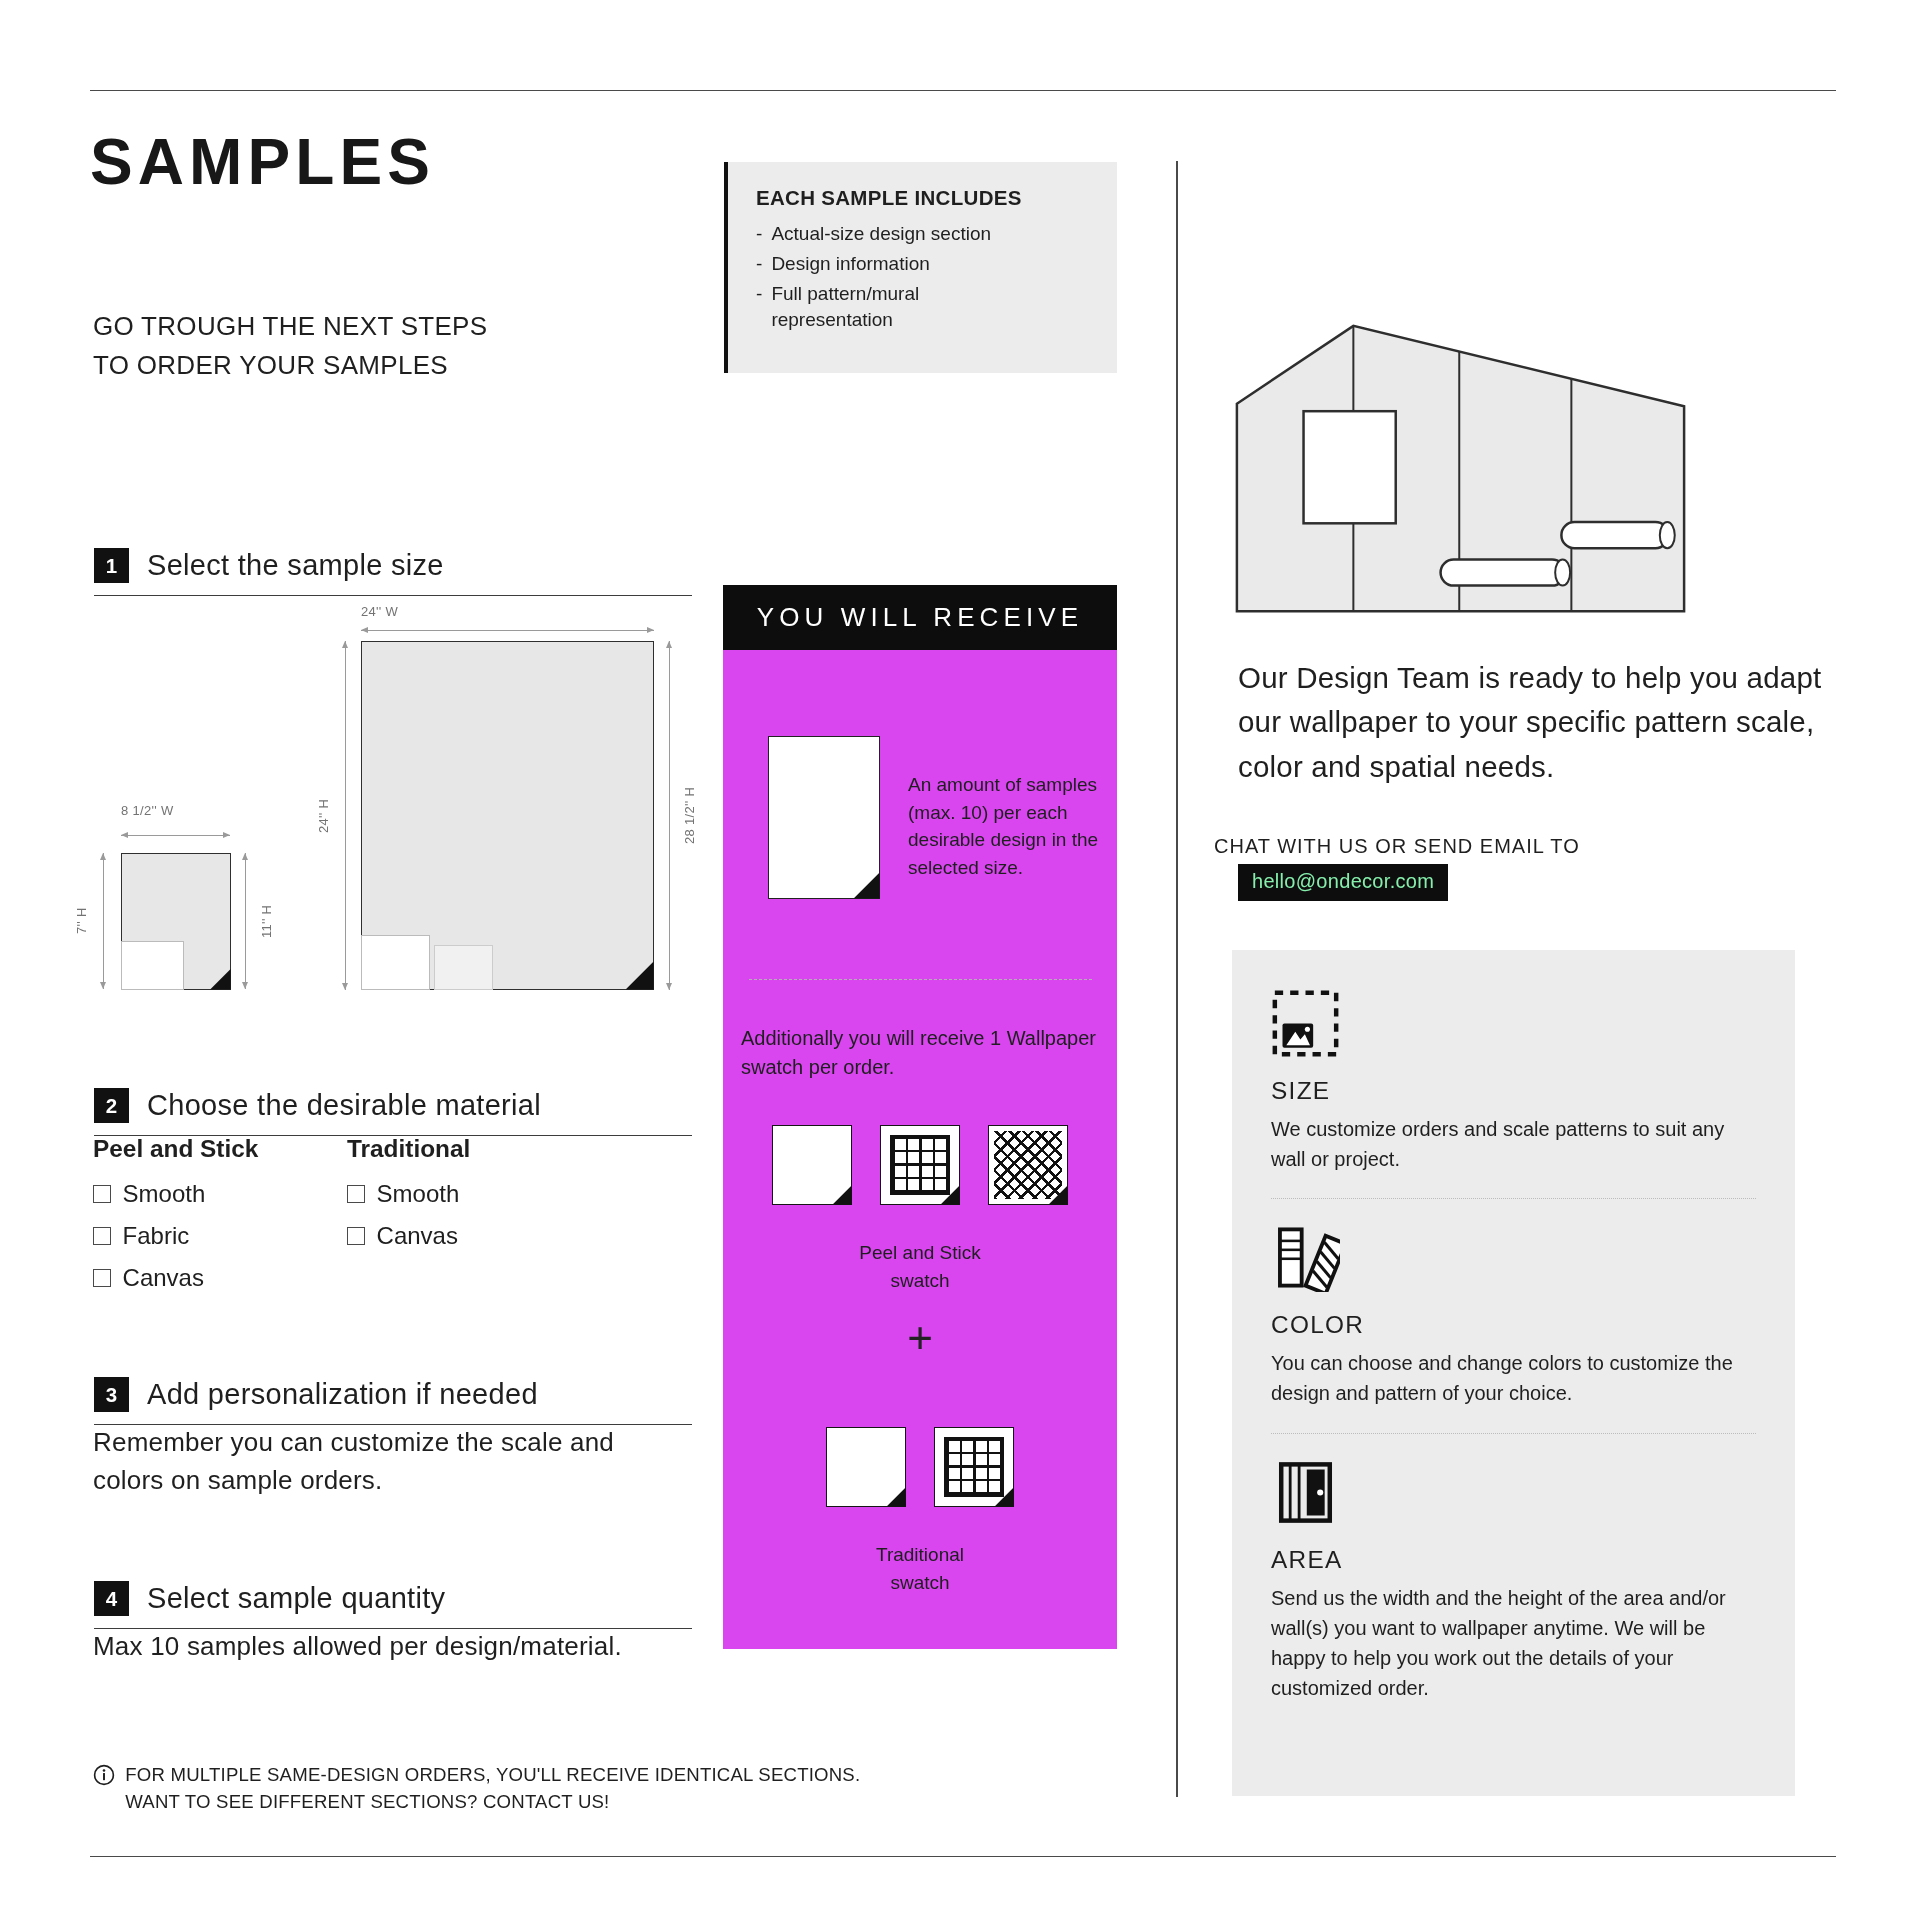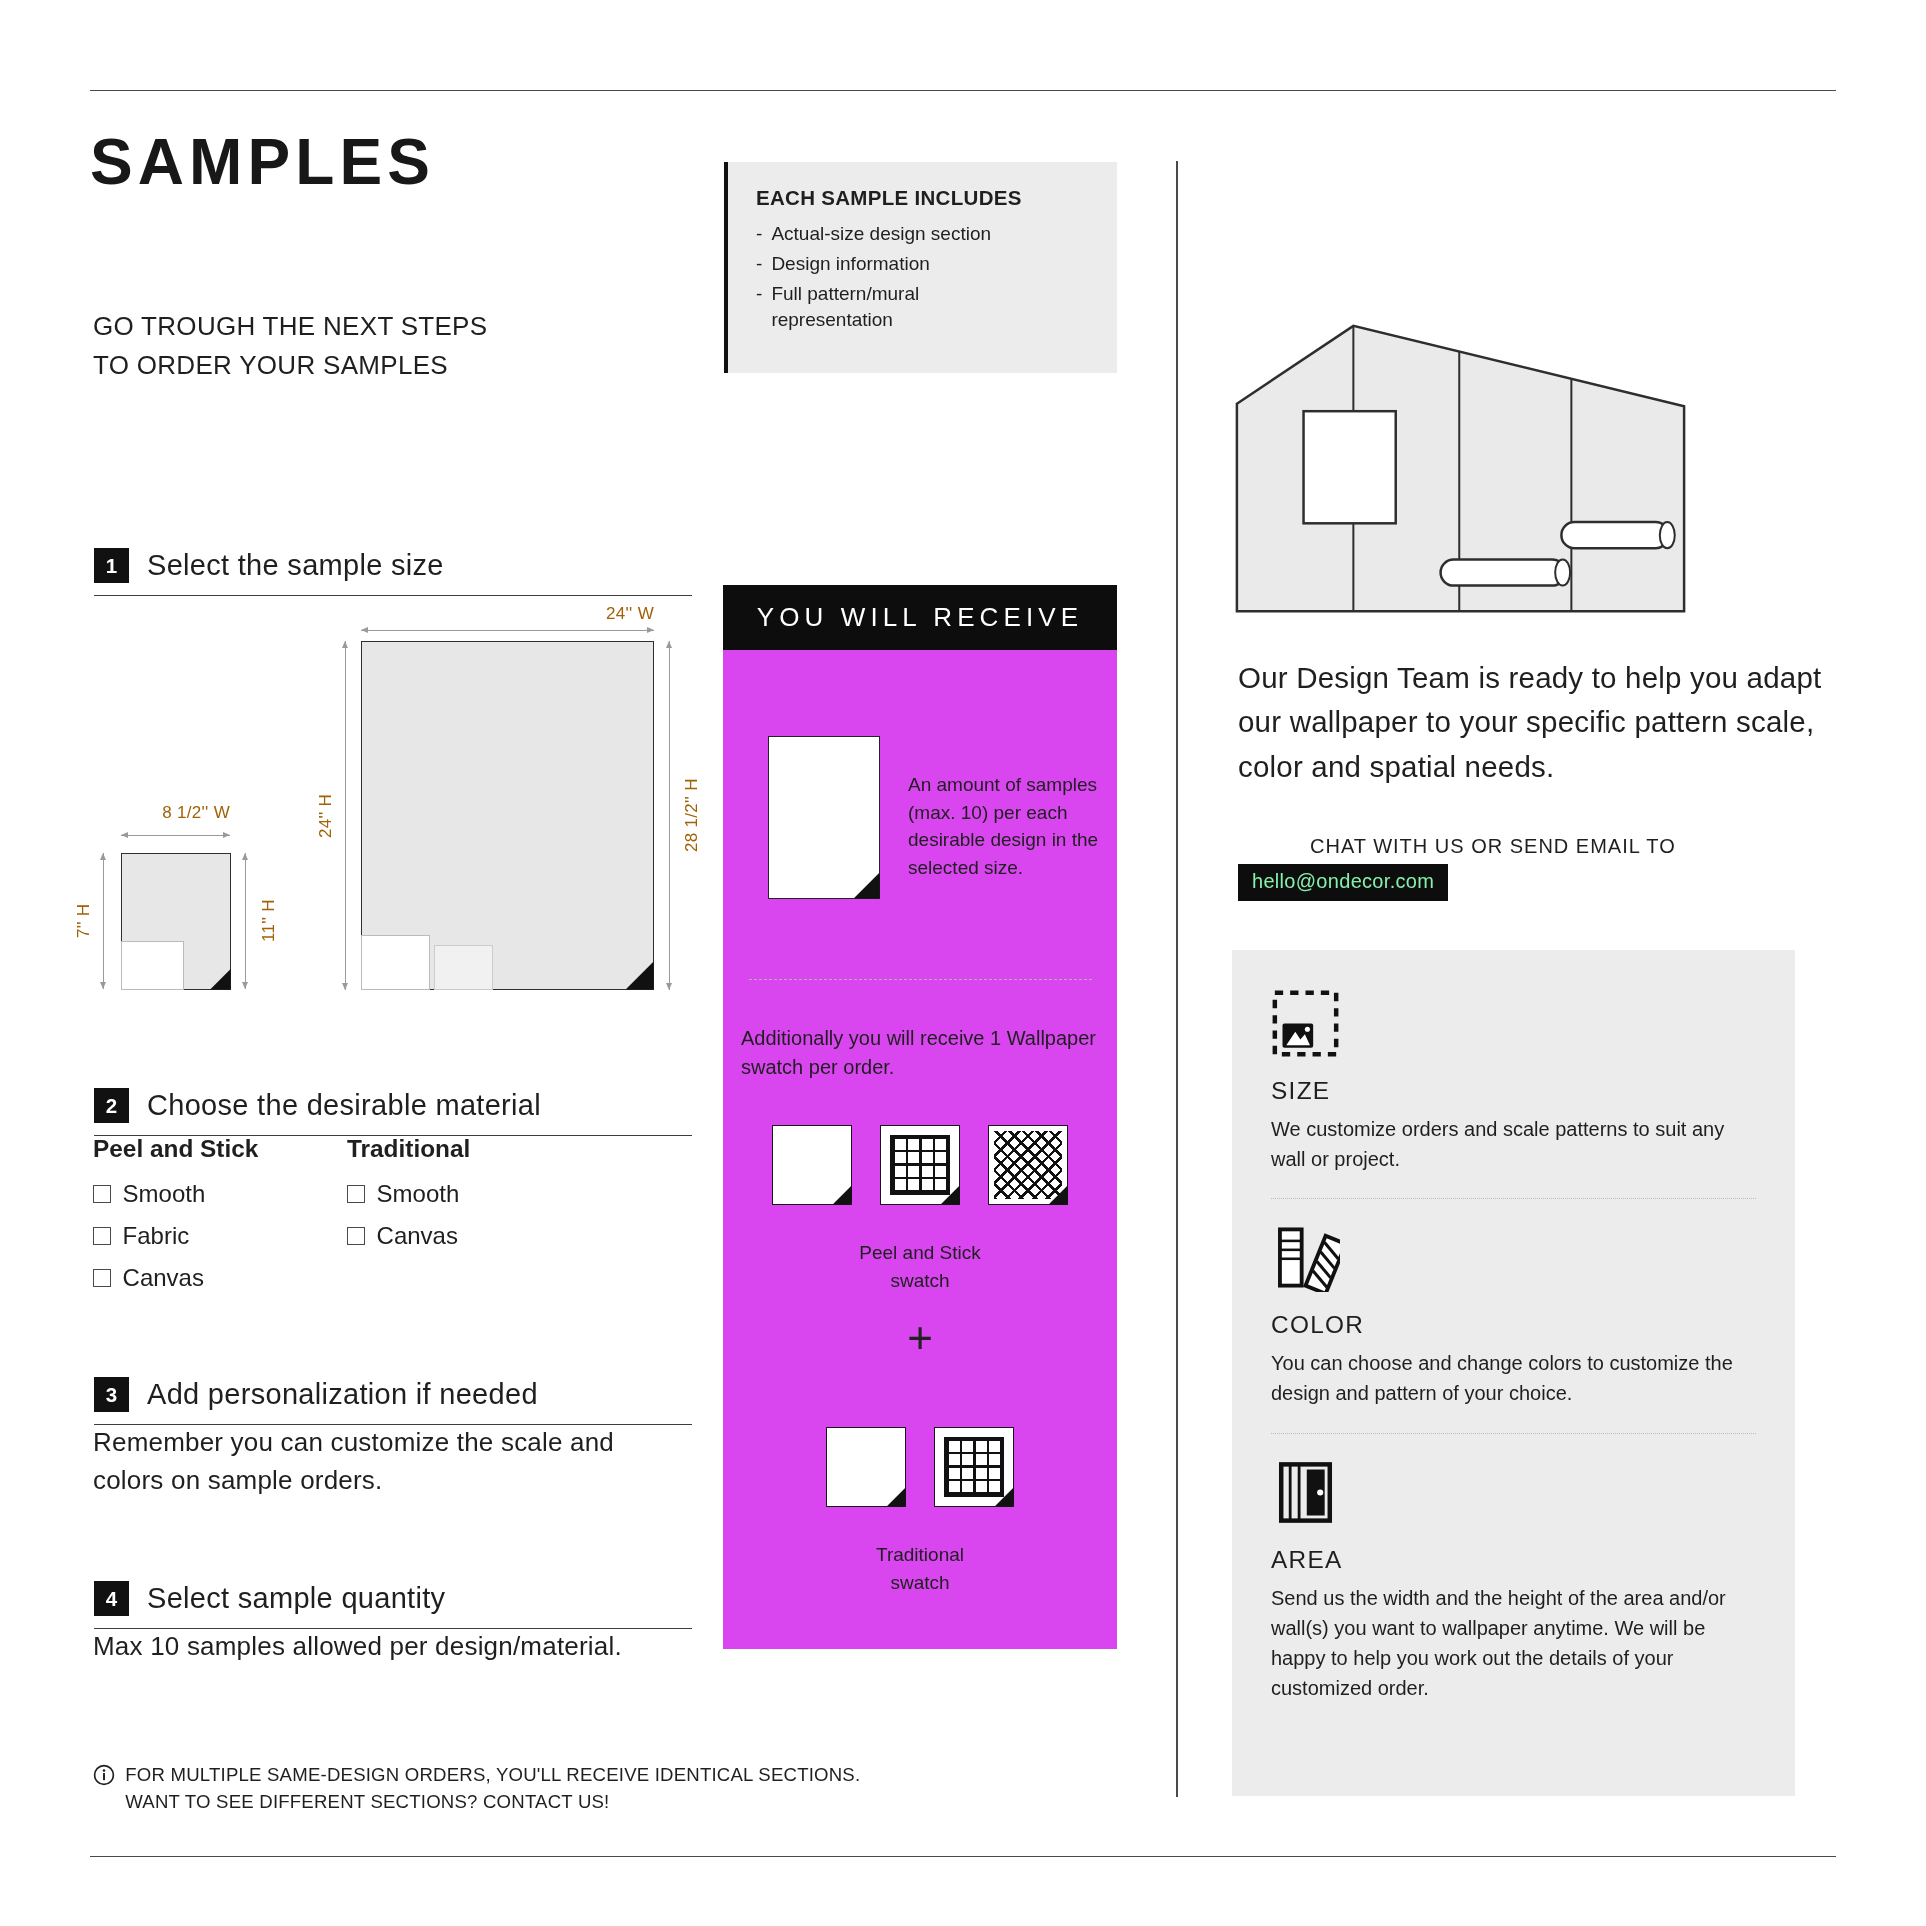--- a/index.html
+++ b/index.html
@@ -23,21 +23,21 @@
   
   .step { position:absolute; left:94px; width:598px; display:flex; align-items:center; gap:18px; padding-bottom:11.6px; border-bottom:1.9px solid #3d3d3d; }
   .step-num { width:35px; height:35px; background:#111; color:#fff; display:flex; align-items:center; justify-content:center; font-size:20.5px; font-weight:700; flex:0 0 auto; }
   .step-label { font-size:29px; letter-spacing:0.3px; }
 
   
   .sample-rect { position:absolute; background:#e7e7e7; border:1.9px solid #2f2f2f; }
   .sample-rect .fold { position:absolute; right:-0.6px; bottom:-0.6px; width:28px; height:28px; background:#111; clip-path:polygon(100% 0,100% 100%,0 100%); }
   .sample-rect .sec-white { position:absolute; left:-0.6px; bottom:-0.6px; background:#fff; border:1.3px solid #bbb; }
   .sample-rect .sec-grey  { position:absolute; bottom:-0.6px; background:#f1f1f1; border:1.3px solid #ccc; }
-  .dim-label { position:absolute; color:#a16207; font-size:17px; letter-spacing:0.3px; text-align:right; }
+  .dim-label { position:absolute; color:#737373; font-size:13px; letter-spacing:0.3px; text-align:left; }
   .vlabel { writing-mode:vertical-rl; transform:rotate(180deg); display:inline-flex; align-items:center; justify-content:center; }
   .harrow { position:absolute; border-top:1.3px solid #9a9a9a; height:0; }
   .harrow::before,.harrow::after { content:""; position:absolute; top:-3.9px; border-top:3.2px solid transparent; border-bottom:3.2px solid transparent; }
   .harrow::before { left:0; border-right:7.7px solid #9a9a9a; }
   .harrow::after { right:0; border-left:7.7px solid #9a9a9a; }
   .varrow { position:absolute; border-left:1.3px solid #9a9a9a; width:0; }
   .varrow::before,.varrow::after { content:""; position:absolute; left:-3.9px; border-left:3.2px solid transparent; border-right:3.2px solid transparent; }
   .varrow::before { top:0; border-bottom:7.7px solid #9a9a9a; }
   .varrow::after { bottom:0; border-top:7.7px solid #9a9a9a; }
 
@@ -63,21 +63,21 @@
   .swatch .fold { width:19px; height:19px; }
   .swatch.grid::before { content:""; position:absolute; inset:9px; border:2.6px solid #111;
       background-image:repeating-linear-gradient(90deg,#111 0 2.6px,transparent 2.6px 13.5px),repeating-linear-gradient(0deg,#111 0 2.6px,transparent 2.6px 13.5px); }
   .swatch.cross::before { content:""; position:absolute; inset:5.1px;
       background-image:repeating-linear-gradient(45deg,#111 0 2.6px,transparent 2.6px 9.6px),repeating-linear-gradient(-45deg,#111 0 2.6px,transparent 2.6px 9.6px); }
   .swatch-label { position:absolute; left:0; width:100%; text-align:center; font-size:19px; line-height:1.45; white-space:pre-line; }
   .plus { position:absolute; left:0; width:100%; text-align:center; font-size:44px; font-weight:300; color:#222; }
 
   
   .co-intro { position:absolute; left:1238px; top:656px; width:591px; font-size:29.5px; line-height:1.5; letter-spacing:0.2px; }
-  .chat-label { position:absolute; left:1310px; top:835px; font-size:20px; letter-spacing:1px; font-weight:500; }
+  .chat-label { position:absolute; left:1214px; top:835px; font-size:20px; letter-spacing:1px; font-weight:500; }
   .email-badge { position:absolute; left:1238px; top:864px; background:#0d0d0d; color:#86efac; font-size:20px; padding:6.4px 14px 7.7px; letter-spacing:0.3px; cursor:pointer; }
   .co-panel { position:absolute; left:1232px; top:950px; width:563px; height:846px; background:#ececec; padding:39px 39px 0 39px; }
   .feature h4 { font-size:24.4px; letter-spacing:1.3px; font-weight:500; margin-top:16.7px; }
   .feature p { font-size:20px; line-height:1.5; margin-top:9px; max-width:533px; }
   .dot-div { border-top:1.9px dotted #bcbcbc; margin:24.4px 0 24.4px 0; }
 
   .footnote { position:absolute; left:93px; top:1762px; width:790px; display:flex; gap:10.3px; font-size:18.6px; line-height:1.45; letter-spacing:0.2px; }
   .footnote svg { flex:0 0 auto; margin-top:1.9px; }
 
   .house-wrap { position:absolute; left:1235px; top:324px; width:451px; height:289px; }

